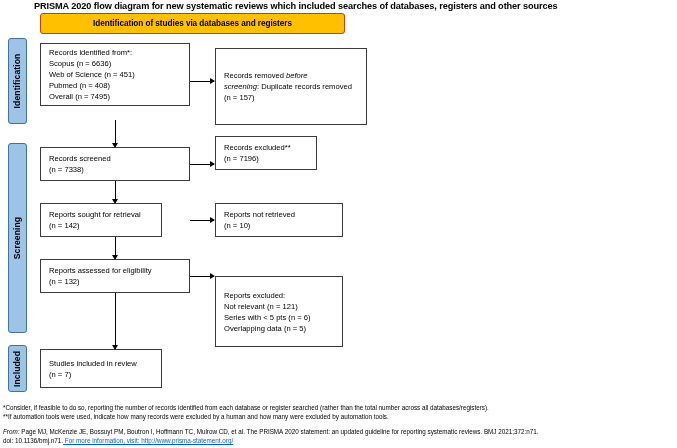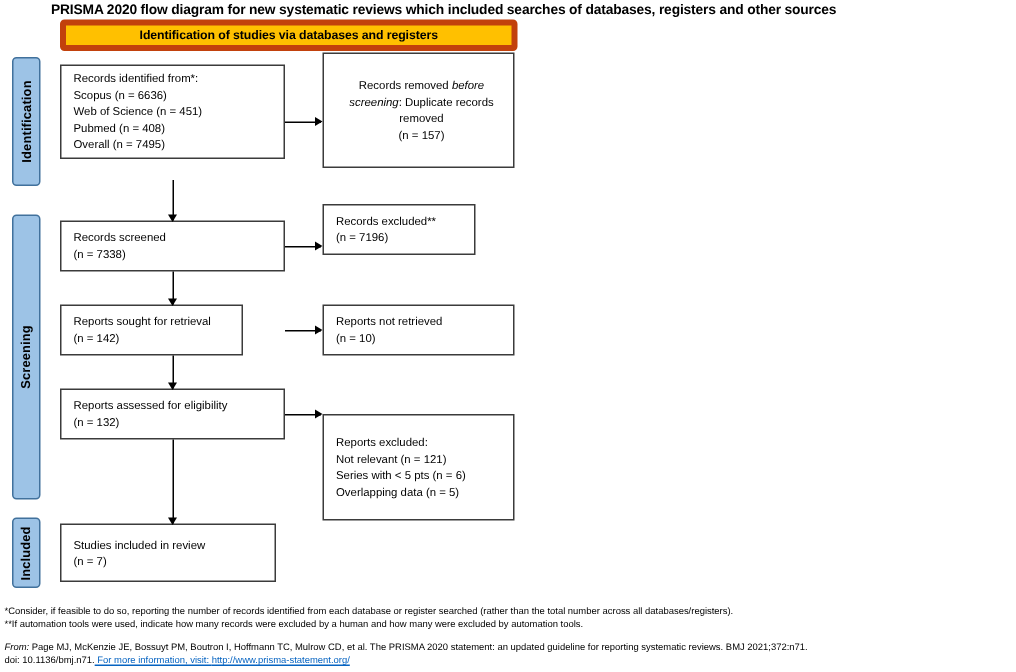--- a/index.html
+++ b/index.html
@@ -28,21 +28,21 @@
     margin-left: 31px;
   }
 
   .banner {
     position: absolute;
     left: 40px;
     top: 13px;
     width: 305px;
     height: 21px;
     background: #FFC000;
-    border: 4px solid #c2410c;
+    border: 1px solid #c2410c;
     border-radius: 3px;
     display: flex;
     align-items: center;
     justify-content: center;
     box-sizing: border-box;
   }
   .banner-label {
     font-size: 8.2px;
     font-weight: bold;
     letter-spacing: -0.05px;
@@ -87,24 +87,24 @@
     font-size: 7.6px;
     line-height: 11.2px;
     white-space: pre-line;
   }
 
   
   #box-identified     { left: 40px;  top: 43px;  width: 150px; height: 63px; }
   #box-screened       { left: 40px;  top: 147px; width: 150px; height: 34px; }
   #box-sought         { left: 40px;  top: 203px; width: 122px; height: 34px; }
   #box-assessed       { left: 40px;  top: 259px; width: 150px; height: 34px; }
-  #box-included       { left: 40px;  top: 349px; width: 144px; height: 39px; }
+  #box-included       { left: 40px;  top: 349px; width: 122px; height: 39px; }
 
   
-  #box-removed        { left: 215px; top: 35px;  width: 128px; height: 77px; text-align: center; }
+  #box-removed        { left: 215px; top: 48px;  width: 152px; height: 77px; }
   #box-excluded       { left: 215px; top: 136px; width: 102px; height: 34px; }
   #box-notretrieved   { left: 215px; top: 203px; width: 128px; height: 34px; }
   #box-repexcluded    { left: 215px; top: 259px; width: 128px; height: 71px; margin-top: 17px; }
 
   .em { font-style: italic; }
 
   
   .h-arrow {
     position: absolute;
     height: 1px;

